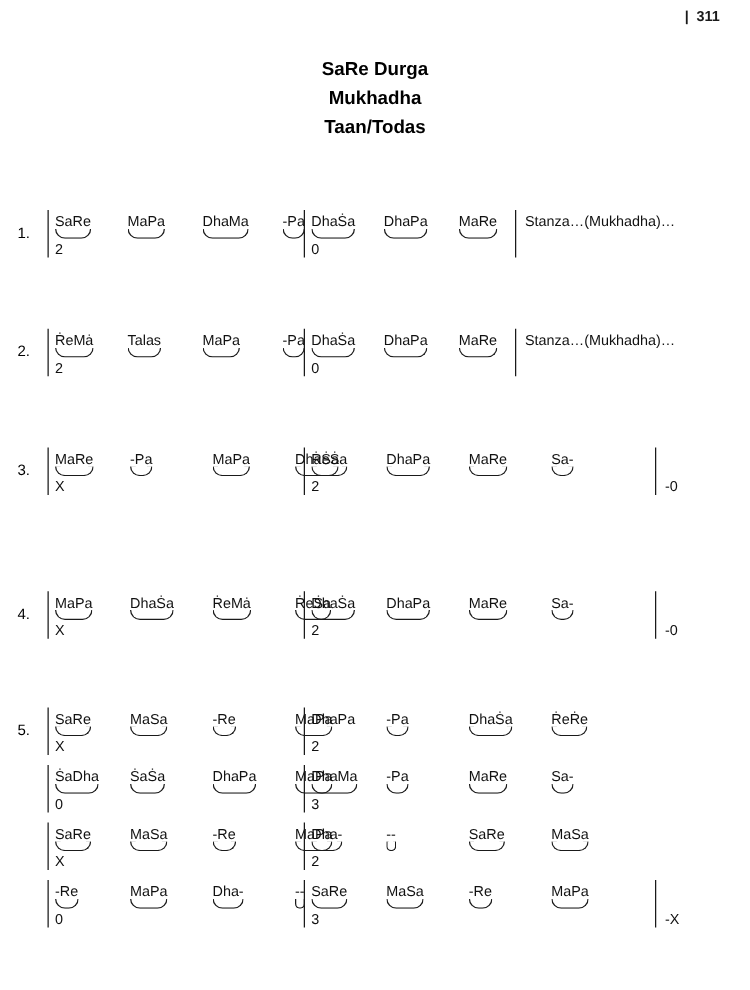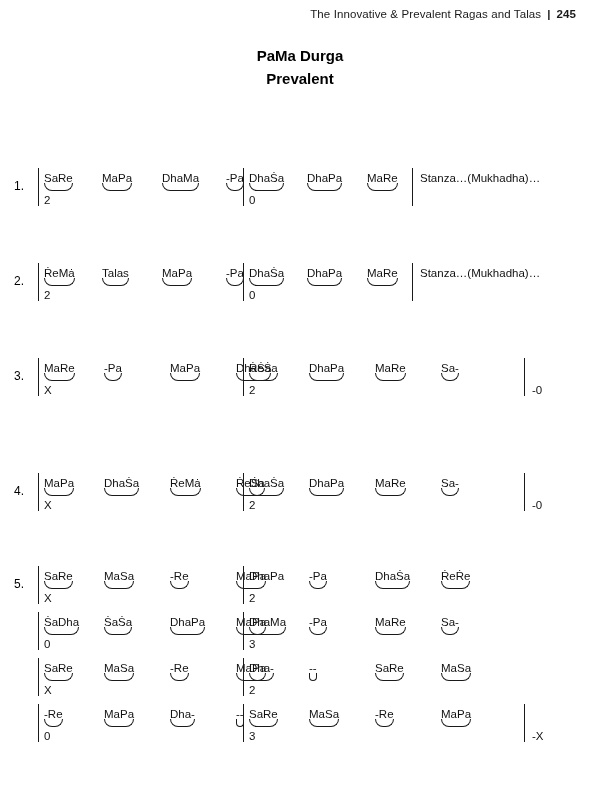--- a/index.html
+++ b/index.html
@@ -70,28 +70,28 @@
     position:absolute;
     font-size:11.5px; color:#111; white-space:nowrap;
   }
 </style>
 </head>
 <body>
 
 <div class="page">
 
   <div class="header">
-    <span>The Innovative &amp; Prevalent Ragas and Talas</span>
     <span class="sep">|</span>
-    <span class="pageno">245</span>
+    <span class="pageno">311</span>
   </div>
 
   <div class="title-block">
-    <div>PaMa Durga</div>
-    <div>Prevalent</div>
+    <div>SaRe Durga</div>
+    <div>Mukhadha</div>
+    <div>Taan/Todas</div>
   </div>
 
   <div id="notation-root">
       <div class="row" style="top: 168px;">
         <span class="row-index" style="top: 11px;">1.</span>
         <div class="bar-line" style="left: 38px; height: 38px;"></div>
         <div class="cell" style="left: 44px; top: 4px;"><span>SaRe</span><span class="arc"></span></div>
         <div class="cell" style="left: 102px; top: 4px;"><span>MaPa</span><span class="arc"></span></div>
         <div class="cell" style="left: 162px; top: 4px;"><span>DhaMa</span><span class="arc"></span></div>
         <div class="cell" style="left: 226px; top: 4px;"><span>-Pa</span><span class="arc"></span></div>

